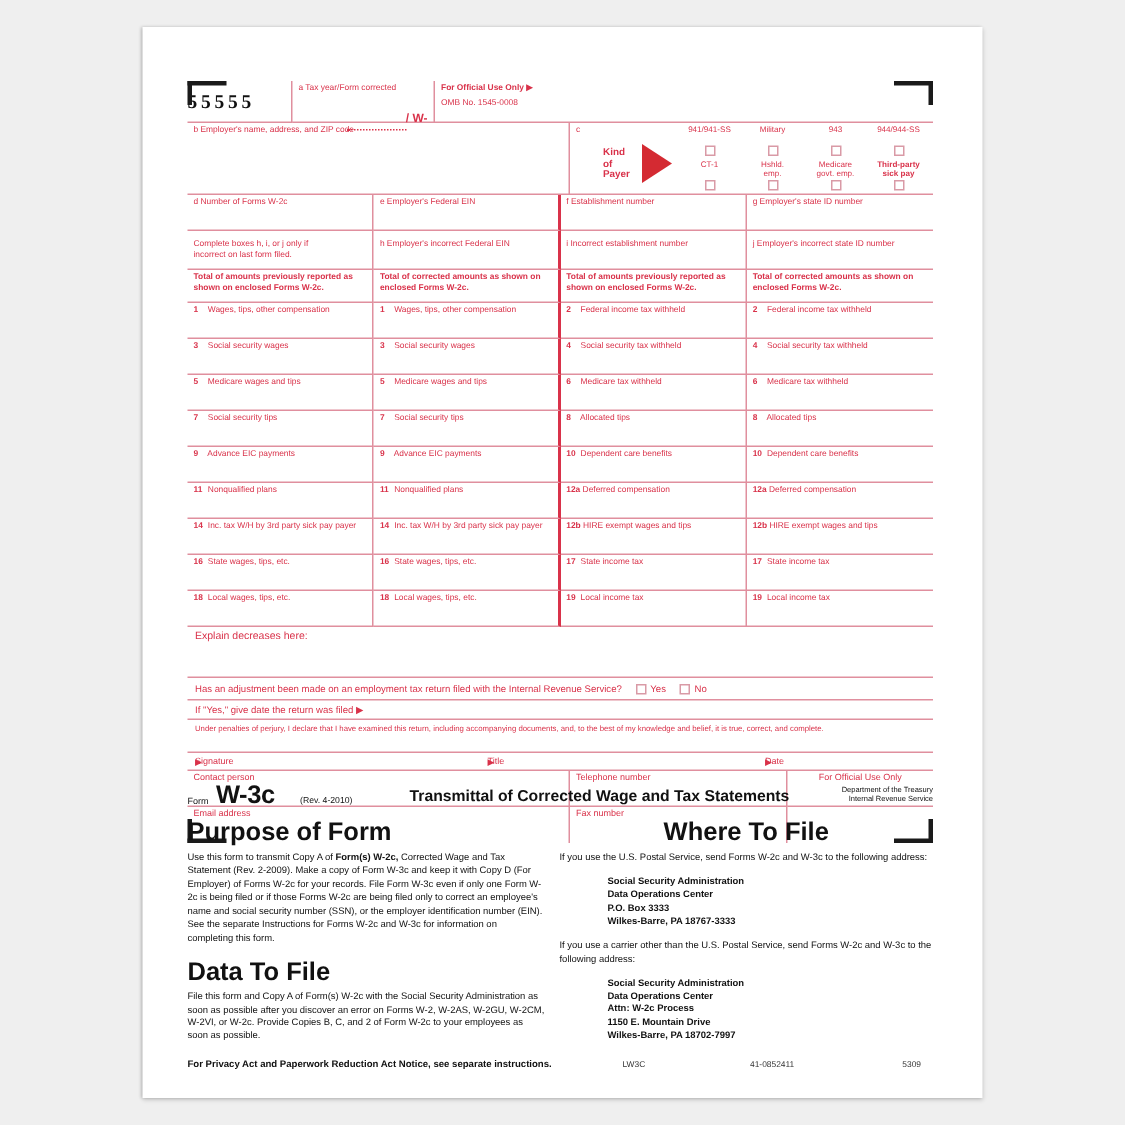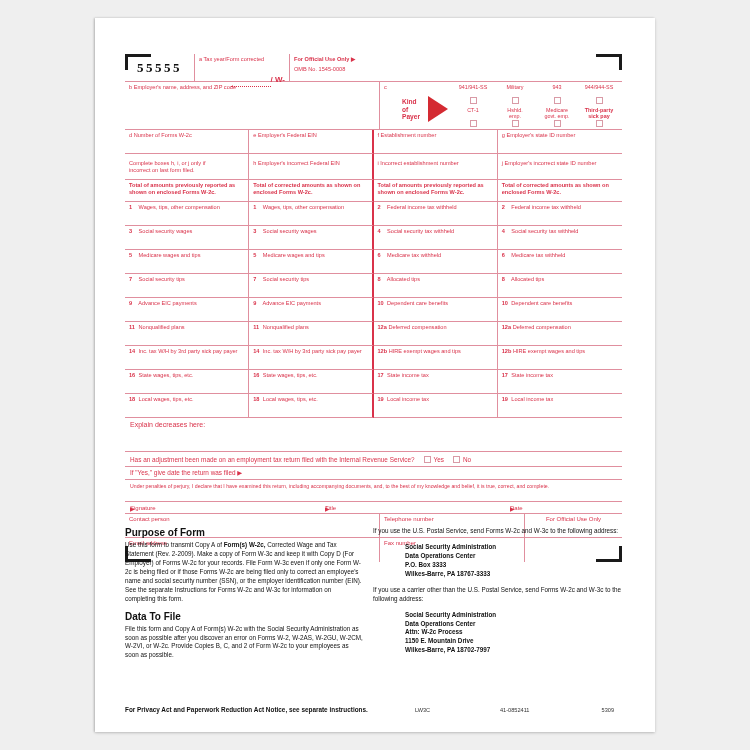--- a/index.html
+++ b/index.html
@@ -43,21 +43,21 @@
   .row  { display:flex; }
   .cell { border-right:1px solid #e08f9e; border-bottom:1px solid #e08f9e;
           position:relative; padding:2px 4px; }
   .cell:last-child { border-right:none; }
   .lbl  { font-size:5.6px; color:#d9324a; line-height:1.25; }
   .num  { font-weight:bold; display:inline-block; min-width:8px; }
 
   
   #r1 { height:28px; }
   #c-ctrl { width:70px; border-right:1px solid #e08f9e; border-bottom:1px solid #e08f9e;
-            display:flex; align-items:center; justify-content:center;
+            display:flex; align-items:center; 
             font-size:13px; font-weight:bold; letter-spacing:2.5px; color:#111;
             font-family:"Liberation Serif", serif; }
   #c-tax  { width:95px; }
   #c-off  { flex:1; }
   .dots { border-bottom:1px dotted #d9324a; display:inline-block; }
 
   
   #r2 { height:48px; }
   #c-emp { width:255px; }
   #c-kind { flex:1; position:relative; }
@@ -111,21 +111,21 @@
   #titleline { position:relative; height:18px; }
   #tl-form { position:absolute; left:0; bottom:1px; font-size:6px; }
   #tl-w3c  { position:absolute; left:19px; bottom:-1px; font-size:17px; font-weight:bold; letter-spacing:-.3px; }
   #tl-rev  { position:absolute; left:75px; bottom:2px; font-size:5.8px; }
   #tl-ttl  { position:absolute; left:148px; bottom:2px; font-size:10.5px; font-weight:bold; }
   #tl-dept { position:absolute; right:0; bottom:2px; font-size:5px; text-align:right; line-height:1.35; }
 
   #cols { display:flex; margin-top:6px; }
   #lcol { width:248px; padding-right:10px; }
   #rcol { flex:1; }
-  .h2 { font-size:10px; font-weight:bold; margin:0 0 3px; }
+  .h2 { font-size:17px; font-weight:bold; margin:0 0 3px; }
   .h2.wtf { text-align:center; margin-bottom:3px; }
   .bodytxt { font-size:6.3px; line-height:1.42; margin:0 0 7px; }
   .bodytxt b { font-weight:bold; }
   .addr { font-size:6.3px; line-height:1.42; font-weight:bold; margin:0 0 7px; padding-left:32px; }
 
   #privacy { position:absolute; left:30px; top:688px; width:497px;
              font-size:6.4px; font-weight:bold; color:#111; }
   #codes { position:absolute; left:30px; top:689px; width:497px;
            font-size:5.6px; color:#333; }
   #codes span { position:absolute; }
@@ -426,30 +426,40 @@
             <div class="lbl" style="font-size:6px;">Fax number</div>
           </div>
         <div class="cell w3"></div>
       </div>
 
     </div>
   </div>
 
   <div id="instr">
 
+    <div id="titleline">
+      <div id="tl-form">Form</div>
+      <div id="tl-w3c">W-3c</div>
+      <div id="tl-rev">(Rev. 4-2010)</div>
+      <div id="tl-ttl">Transmittal of Corrected Wage and Tax Statements</div>
+      <div id="tl-dept">
+        <span>Department of the Treasury</span><br><span>Internal Revenue Service</span>
+      </div>
+    </div>
 
     <div id="cols">
       <div id="lcol">
         <h2 class="h2">Purpose of Form</h2>
         <p class="bodytxt"><span>Use this form to transmit Copy A of </span><b>Form(s) W-2c,</b><span> Corrected Wage and Tax Statement (Rev. 2-2009). Make a copy of Form W-3c and keep it with Copy D (For Employer) of Forms W-2c for your records. File Form W-3c even if only one Form W-2c is being filed or if those Forms W-2c are being filed only to correct an employee's name and social security number (SSN), or the employer identification number (EIN). See the separate Instructions for Forms W-2c and W-3c for information on completing this form.</span></p>
         <h2 class="h2">Data To File</h2>
         <p class="bodytxt">File this form and Copy A of Form(s) W-2c with the Social Security Administration as soon as possible after you discover an error on Forms W-2, W-2AS, W-2GU, W-2CM, W-2VI, or W-2c. Provide Copies B, C, and 2 of Form W-2c to your employees as soon as possible.</p>
       </div>
 
       <div id="rcol">
+        <h2 class="h2 wtf">Where To File</h2>
         <p class="bodytxt">If you use the U.S. Postal Service, send Forms W-2c and W-3c to the following address:</p>
         <div class="addr">
           <div>Social Security Administration</div>
           <div>Data Operations Center</div>
           <div>P.O. Box 3333</div>
           <div>Wilkes-Barre, PA 18767-3333</div>
         </div>
         <p class="bodytxt">If you use a carrier other than the U.S. Postal Service, send Forms W-2c and W-3c to the following address:</p>
         <div class="addr">
           <div>Social Security Administration</div>

